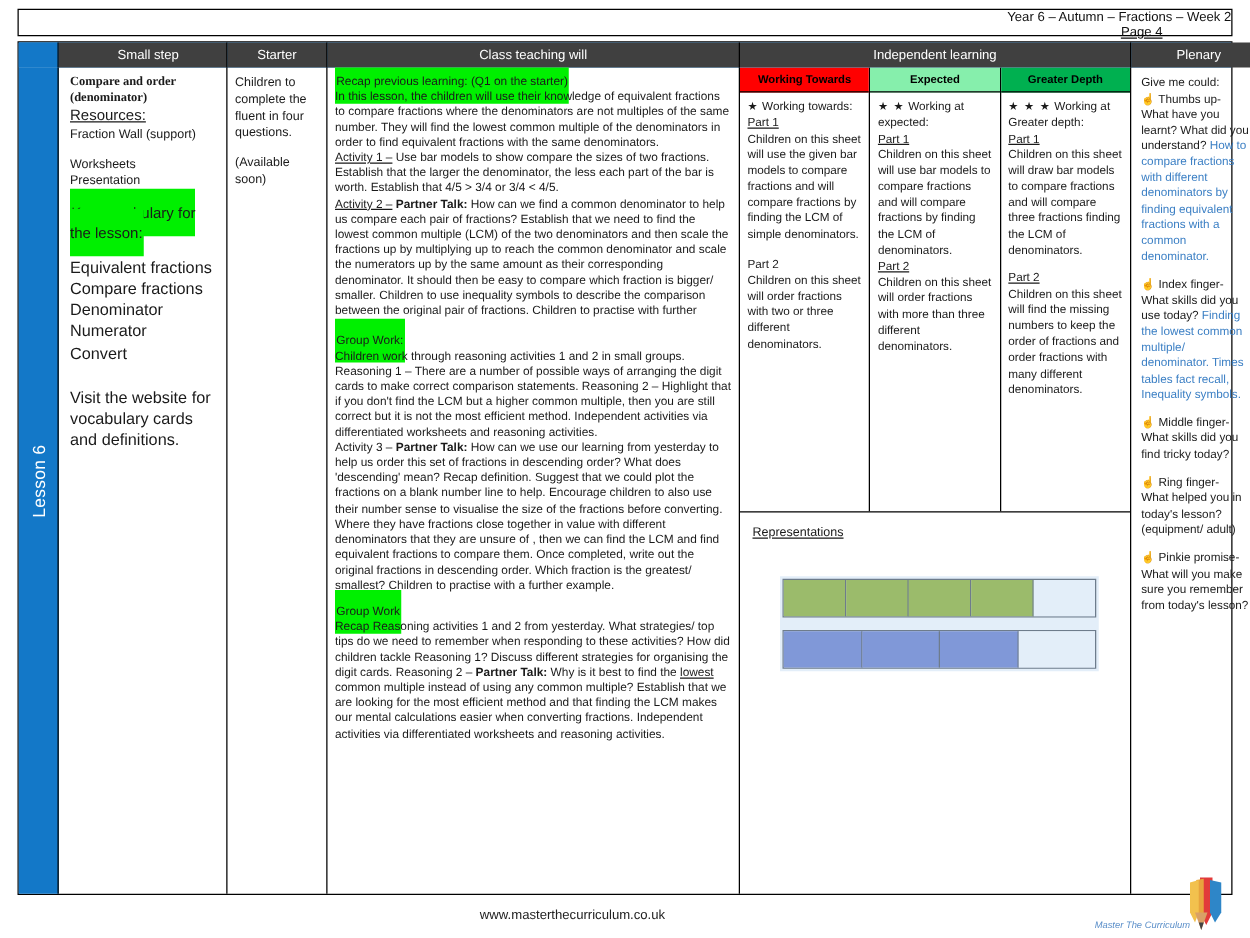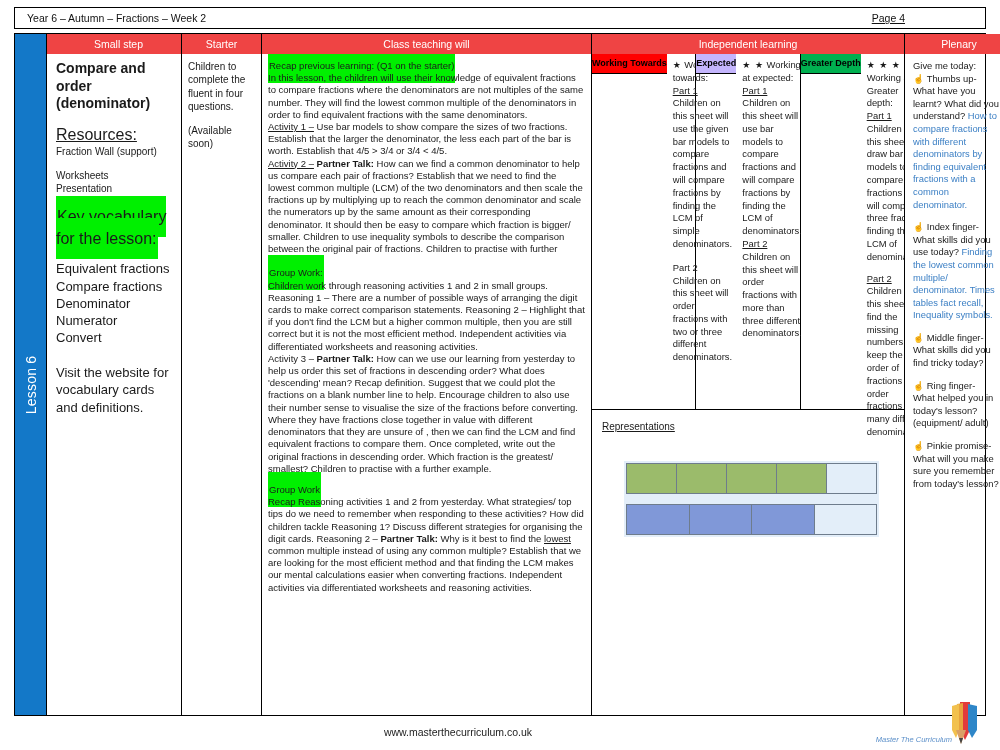--- a/index.html
+++ b/index.html
@@ -17,27 +17,28 @@
   }
 
   
   .topbar {
     position: absolute;
     left: 14px; top: 7px;
     width: 972px; height: 22px;
     border: 1.5px solid #000;
     background: #fff;
     display: flex;
-    align-items: center;
+    align-items: flex-end;
     font-size: 10.5px;
     color: #111;
+    flex-direction: column;
   }
   .topbar .tb-title { margin-left: 12px; }
   .topbar .tb-week { margin-left: 135px; white-space: nowrap; }
-  .topbar .tb-page { margin-left: auto; margin-right: 80px; text-decoration: underline; }
+  .topbar .tb-page { margin-left: auto; margin-right: 55px; text-decoration: underline; }
 
   
   .table {
     position: absolute;
     left: 14px; top: 33px;
     width: 972px; height: 683px;
     border: 1.5px solid #000;
     display: flex;
     flex-direction: column;
     background: #fff;
@@ -48,21 +49,21 @@
     flex: 0 0 20px;
     background: #1378C8;
   }
   .hdr-cell {
     color: #fff;
     font-size: 10.5px;
     display: flex;
     align-items: center;
     justify-content: center;
     border-right: 1.5px solid #000;
-    background: #ef4444;
+    background: #404040;
     white-space: nowrap;
   }
   .hdr-cell:last-child { border-right: none; }
   .hdr-spine { width: 32px; flex: 0 0 32px; background: #1378C8; border-right:1.5px solid #000;}
 
   .body-row {
     display: flex;
     flex: 1 1 auto;
     min-height: 0;
   }
@@ -94,40 +95,40 @@
   }
   .col:last-child { border-right: none; }
 
   .col-small   { width: 135px; flex: 0 0 135px; padding-left: 9px;}
   .col-starter { width: 80px;  flex: 0 0 80px; }
   .col-teach   { width: 330px; flex: 0 0 330px; }
   .col-indep   { width: 313px; flex: 0 0 313px; padding: 0; display: flex; flex-direction: column;}
   .col-plenary { width: 100px; flex: 0 0 100px; padding-left: 8px;}
 
   
-  .ss-title { font-weight: bold; font-size: 14px; line-height: 1.25; margin-bottom: 12px;}
-  .ss-sub { text-decoration: underline; font-size:16px;text-align:right; }
+  .ss-title { font-weight: bold; font-size: 10px; line-height: 1.25;  font-family: Liberation Serif, serif;}
+  .ss-sub { text-decoration: underline; font-size:12px;text-align:right; }
   .ss-block { margin-bottom: 11px; font-size: 10px; line-height:1.30;}
   .hl-green { background: #00F000; display: inline; padding: 12px 1px; }
-  .ss-vocab-hd { font-size:16px; line-height:1.35;text-align:center; }
+  .ss-vocab-hd { font-size:12px; line-height:1.35;text-align:center; }
   .ss-list { font-size: 13px; line-height: 1.32; }
 
   .starter-txt { font-size: 10px; line-height: 1.34; }
   .starter-gap { height: 10px; }
 
   
   .tc { font-size: 9.5px; line-height: 1.285; text-align: left; }
   .tc p { margin: 0; }
   .u { text-decoration: underline; }
   .b { font-weight: bold; }
   .gap { height: 9px; }
 
   
   .indep-top { display: flex; flex: 0 0 auto; height: 355px; }
-  .ind-col { flex: 1 1 0; border-right: 1.5px solid #000; display: flex; flex-direction: row; min-width:0;}
+  .ind-col { flex: 1 1 0; border-right: 1.5px solid #000; display: flex; flex-direction: column; min-width:0;}
   .ind-col:last-child { border-right: none; }
   .ind-hd {
     height: 20px; flex: 0 0 20px;
     display: flex; align-items: center; justify-content: center;
     font-size: 9px; font-weight: bold; color: #000;
     border-bottom: 1.5px solid #000;
     white-space: nowrap;
   }
   .ind-body { padding: 5px 6px; font-size: 9.4px; line-height: 1.36; }
   .stars { letter-spacing: 1px; font-size: 9px; }
@@ -256,21 +257,21 @@
               <div><span class="stars">★</span><span> Working towards:</span></div>
               <div class="u">Part 1</div>
               <div>Children on this sheet will use the given bar models to compare fractions and will compare fractions by finding the LCM of simple denominators.</div>
               <div style="height:11px"></div>
               <div>Part 2</div>
               <div>Children on this sheet will order fractions with two or three different denominators.</div>
             </div>
           </div>
 
           <div class="ind-col">
-            <div class="ind-hd" style="background:#c4b5fd">Expected</div>
+            <div class="ind-hd" style="background:#86efac">Expected</div>
             <div class="ind-body">
               <div><span class="stars">★ ★</span><span> Working at expected:</span></div>
               <div class="u">Part 1</div>
               <div>Children on this sheet will use bar models to compare fractions and will compare fractions by finding the LCM of denominators.</div>
               <div class="u">Part 2</div>
               <div>Children on this sheet will order fractions with more than three different denominators.</div>
             </div>
           </div>
 
           <div class="ind-col">
@@ -301,21 +302,21 @@
               <div class="cell fill-blue"></div>
               <div class="cell fill-blue"></div>
               <div class="cell fill-blue"></div>
               <div class="cell fill-empty"></div>
             </div>
           </div>
         </div>
       </div>
 
       <div class="col col-plenary pl">
-        <div>Give me today:</div>
+        <div>Give me could:</div>
         <div class="pl-block">
           <span class="hand">☝</span><span> Thumbs up- What have you learnt? What did you understand?</span>
           <span class="pl-ans">How to compare fractions with different denominators by finding equivalent fractions with a common denominator.</span>
         </div>
         <div class="pl-block">
           <span class="hand">☝</span><span> Index finger- What skills did you use today?</span>
           <span class="pl-ans">Finding the lowest common multiple/ denominator. Times tables fact recall, Inequality symbols.</span>
         </div>
         <div class="pl-block">
           <span class="hand">☝</span><span> Middle finger- What skills did you find tricky today?</span>

